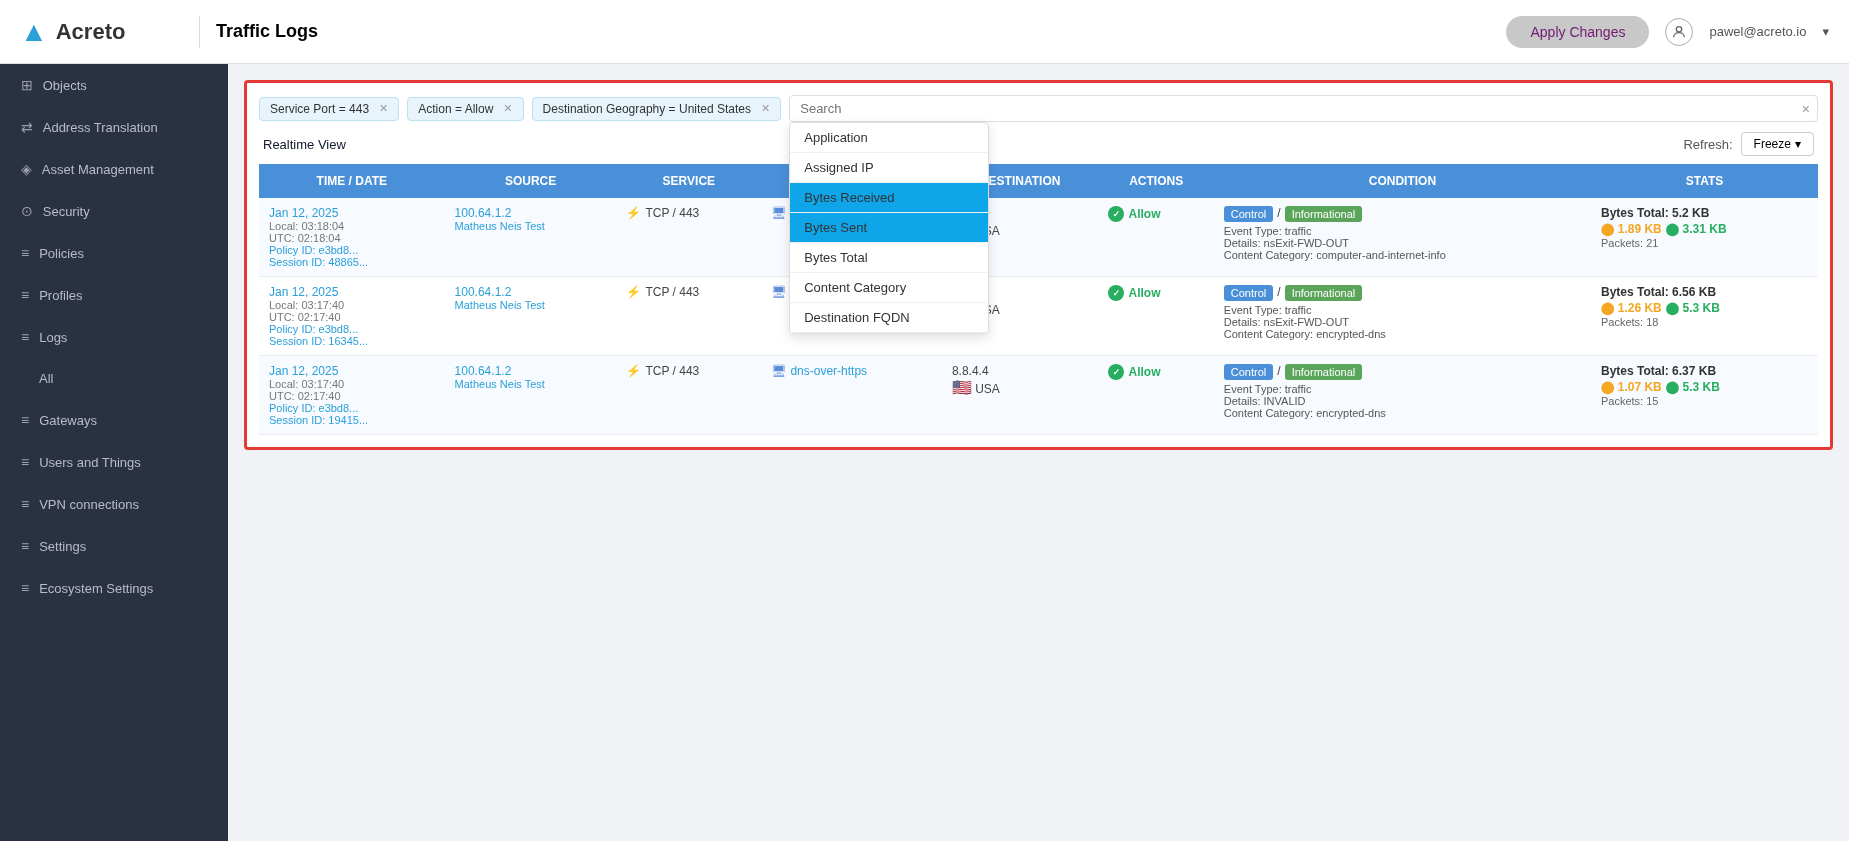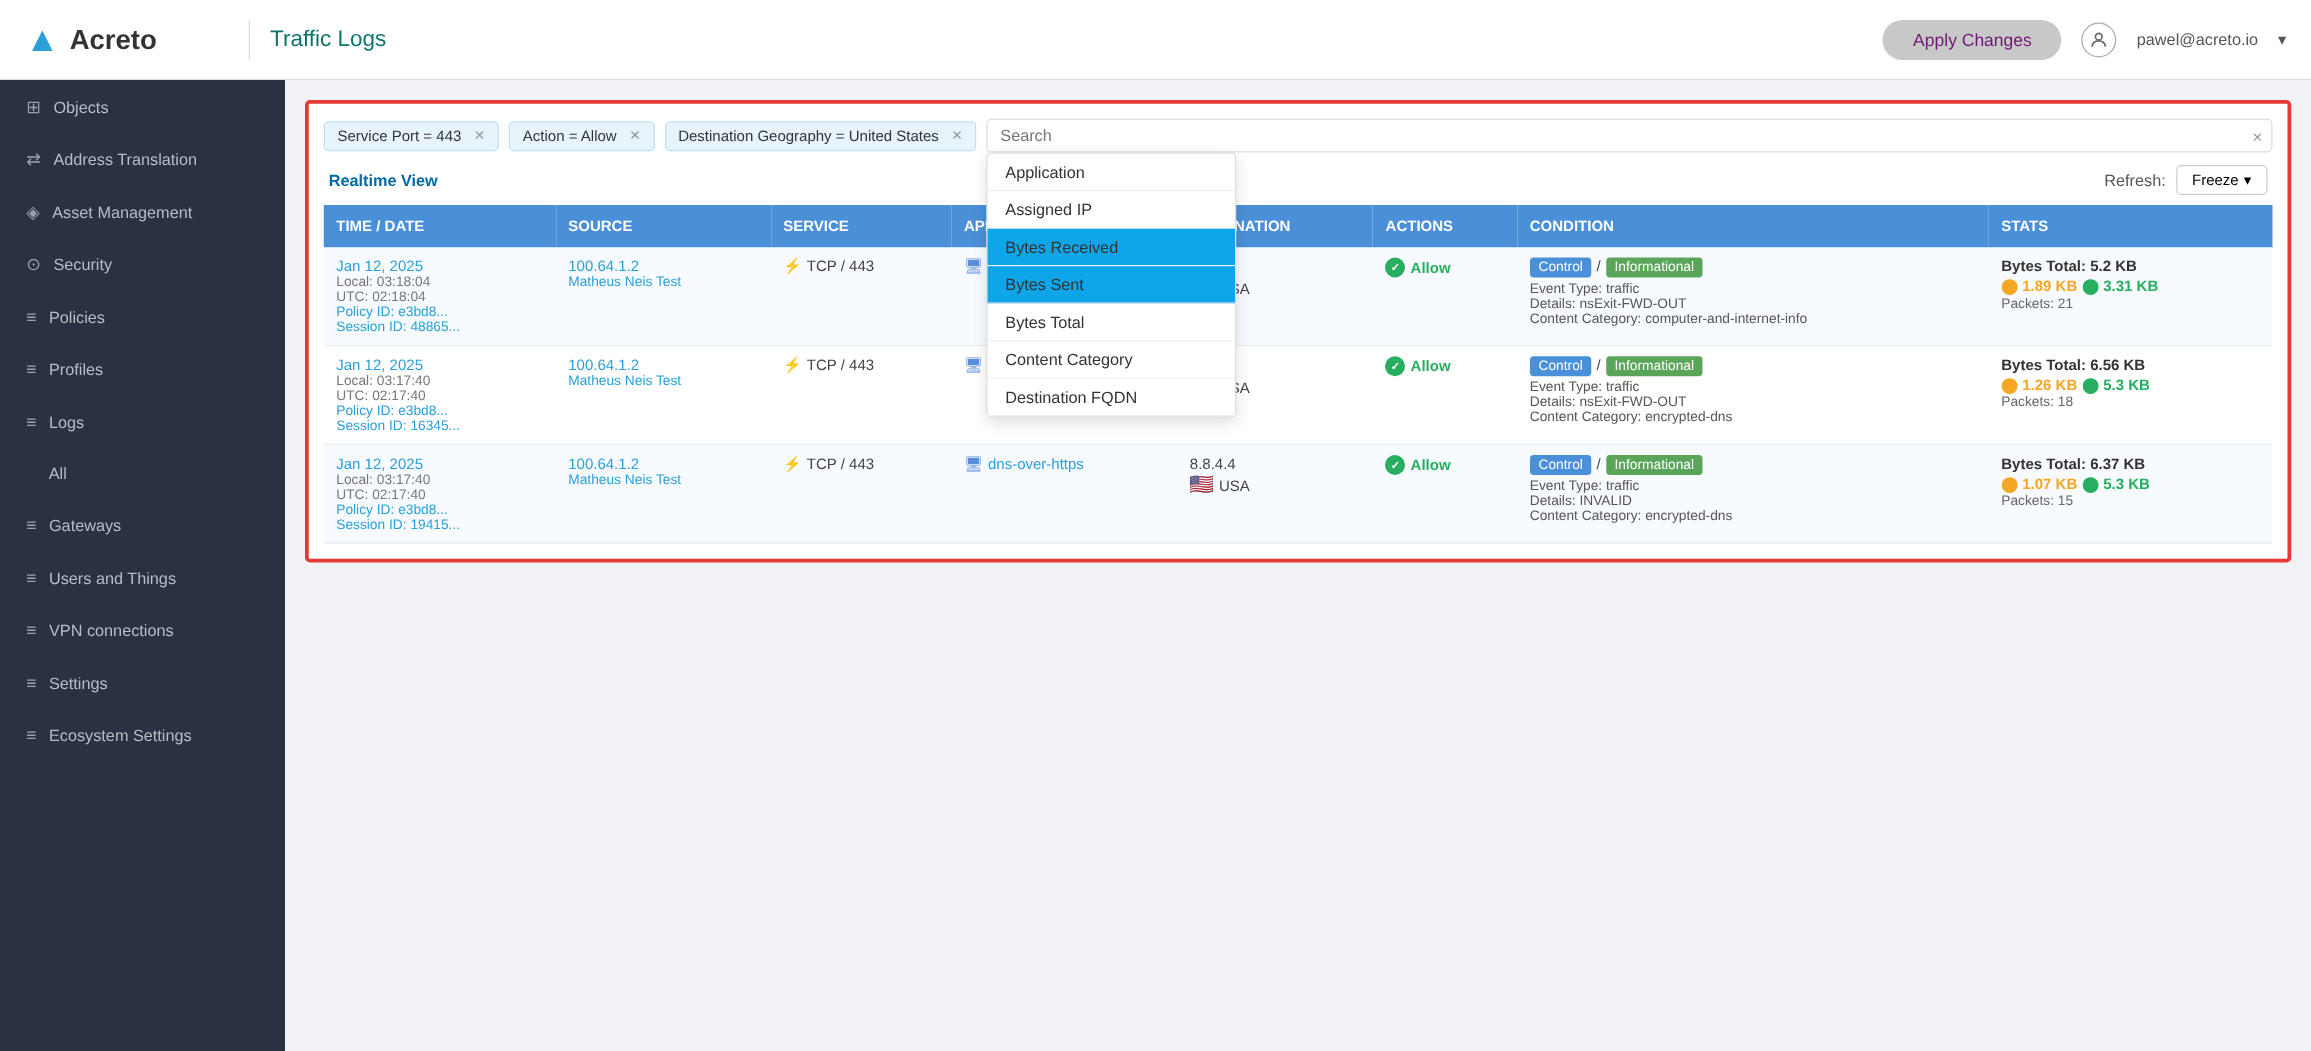--- a/index.html
+++ b/index.html
@@ -10,21 +10,21 @@
       display: flex; align-items: center; background: #fff; height: 64px;
       border-bottom: 1px solid #e0e0e0; padding: 0 20px; flex-shrink: 0;
       gap: 16px;
     }
     .logo-area {
       display: flex; align-items: center; gap: 8px; padding-right: 20px;
       border-right: 1px solid #ddd; min-width: 180px;
     }
     .logo-icon { color: #2b9fd8; font-size: 28px; font-weight: bold; }
     .logo-text { font-size: 22px; font-weight: 600; color: #333; }
-    .page-title { font-size: 18px; font-weight: 400; color: #0f766e; flex: 1; }
+    .page-title { font-size: 18px; font-weight: 700; color: #000000; flex: 1; }
     .apply-btn {
       background: #c8c8c8; color: #701a75; border: none; border-radius: 20px;
       padding: 8px 24px; font-size: 14px; cursor: pointer; font-weight: 500;
     }
     .user-area {
       display: flex; align-items: center; gap: 16px; color: #555; font-size: 13px; cursor: pointer;
     }
     .user-icon { width: 28px; height: 28px; border: 1.5px solid #aaa; border-radius: 50%; display: flex; align-items: center; justify-content: center; color: #666; }
 
     
@@ -79,32 +79,32 @@
       padding: 7px 14px; font-size: 13px; color: #333; cursor: pointer;
       border-bottom: 1px solid #f0f0f0;
     }
     .dropdown-item.highlighted { background: #0ea5e9; }
 
     
     .realtime-row {
       display: flex; align-items: center; justify-content: space-between;
       margin-bottom: 8px; padding: 0 4px;
     }
-    .realtime-label { font-size: 13px; color: #0369a1; font-weight: 700; }
+    .realtime-label { font-size: 13px; color: #0f172a; font-weight: 400; }
     .refresh-area { display: flex; align-items: center; gap: 8px; font-size: 13px; color: #555; }
     .freeze-btn {
       border: 1px solid #ccc; border-radius: 4px; padding: 4px 12px;
       background: #fff; font-size: 12px; cursor: pointer; display: flex; align-items: flex-start; gap: 4px;
     }
 
     
     .log-table { width: 100%; border-collapse: collapse; }
     .log-table thead tr { background: #4a90d9; color: #fff; }
     .log-table thead th {
-      padding: 10px 10px; font-size: 12px; font-weight: 600; text-align: left;
+      padding: 10px 10px; font-size: 12px; font-weight: 600; text-align: center;
       white-space: nowrap;
     }
     .log-table tbody tr { border-bottom: 1px solid #e8edf3; }
     .log-table tbody tr:nth-child(odd) { background: #f7fbff; }
     .log-table tbody tr:nth-child(even) { background: #fff; }
     .log-table tbody td { padding: 8px 10px; vertical-align: top; font-size: 12px; color: #444; }
 
     .time-main { font-weight: 500; color: #2b9fd8; }
     .time-sub { color: #777; font-size: 11px; }
     .source-ip { color: #2b9fd8; }

